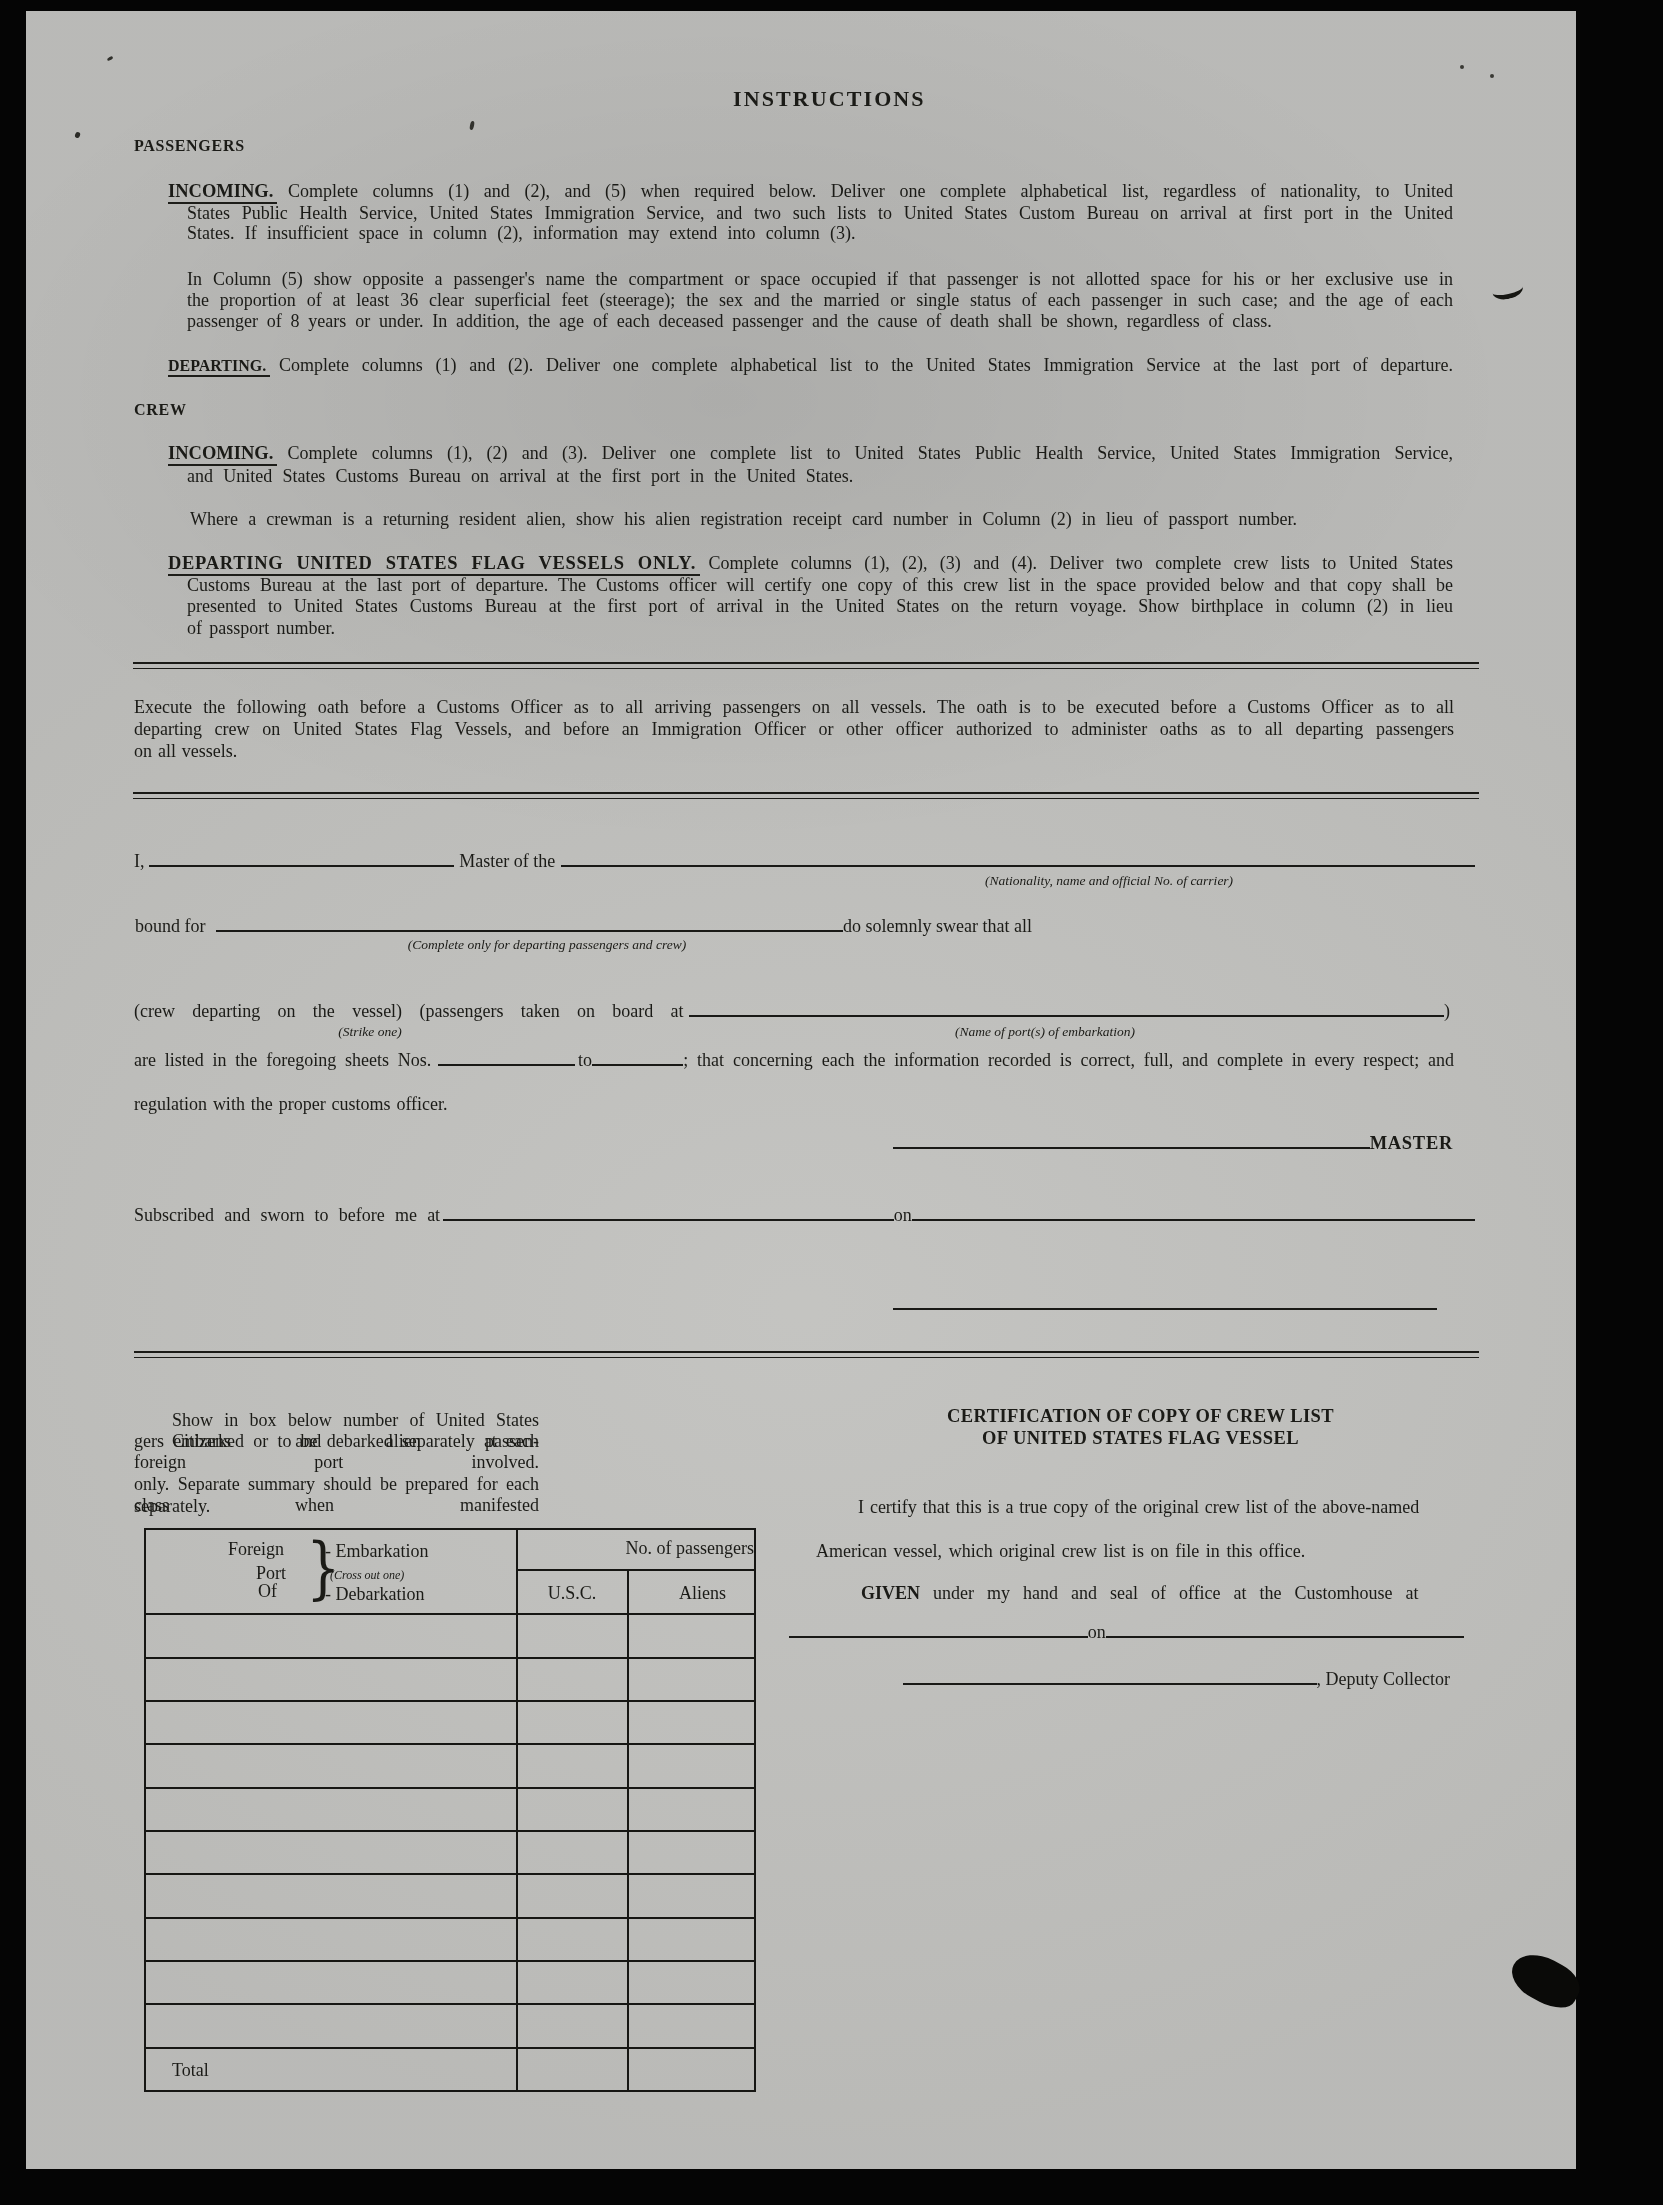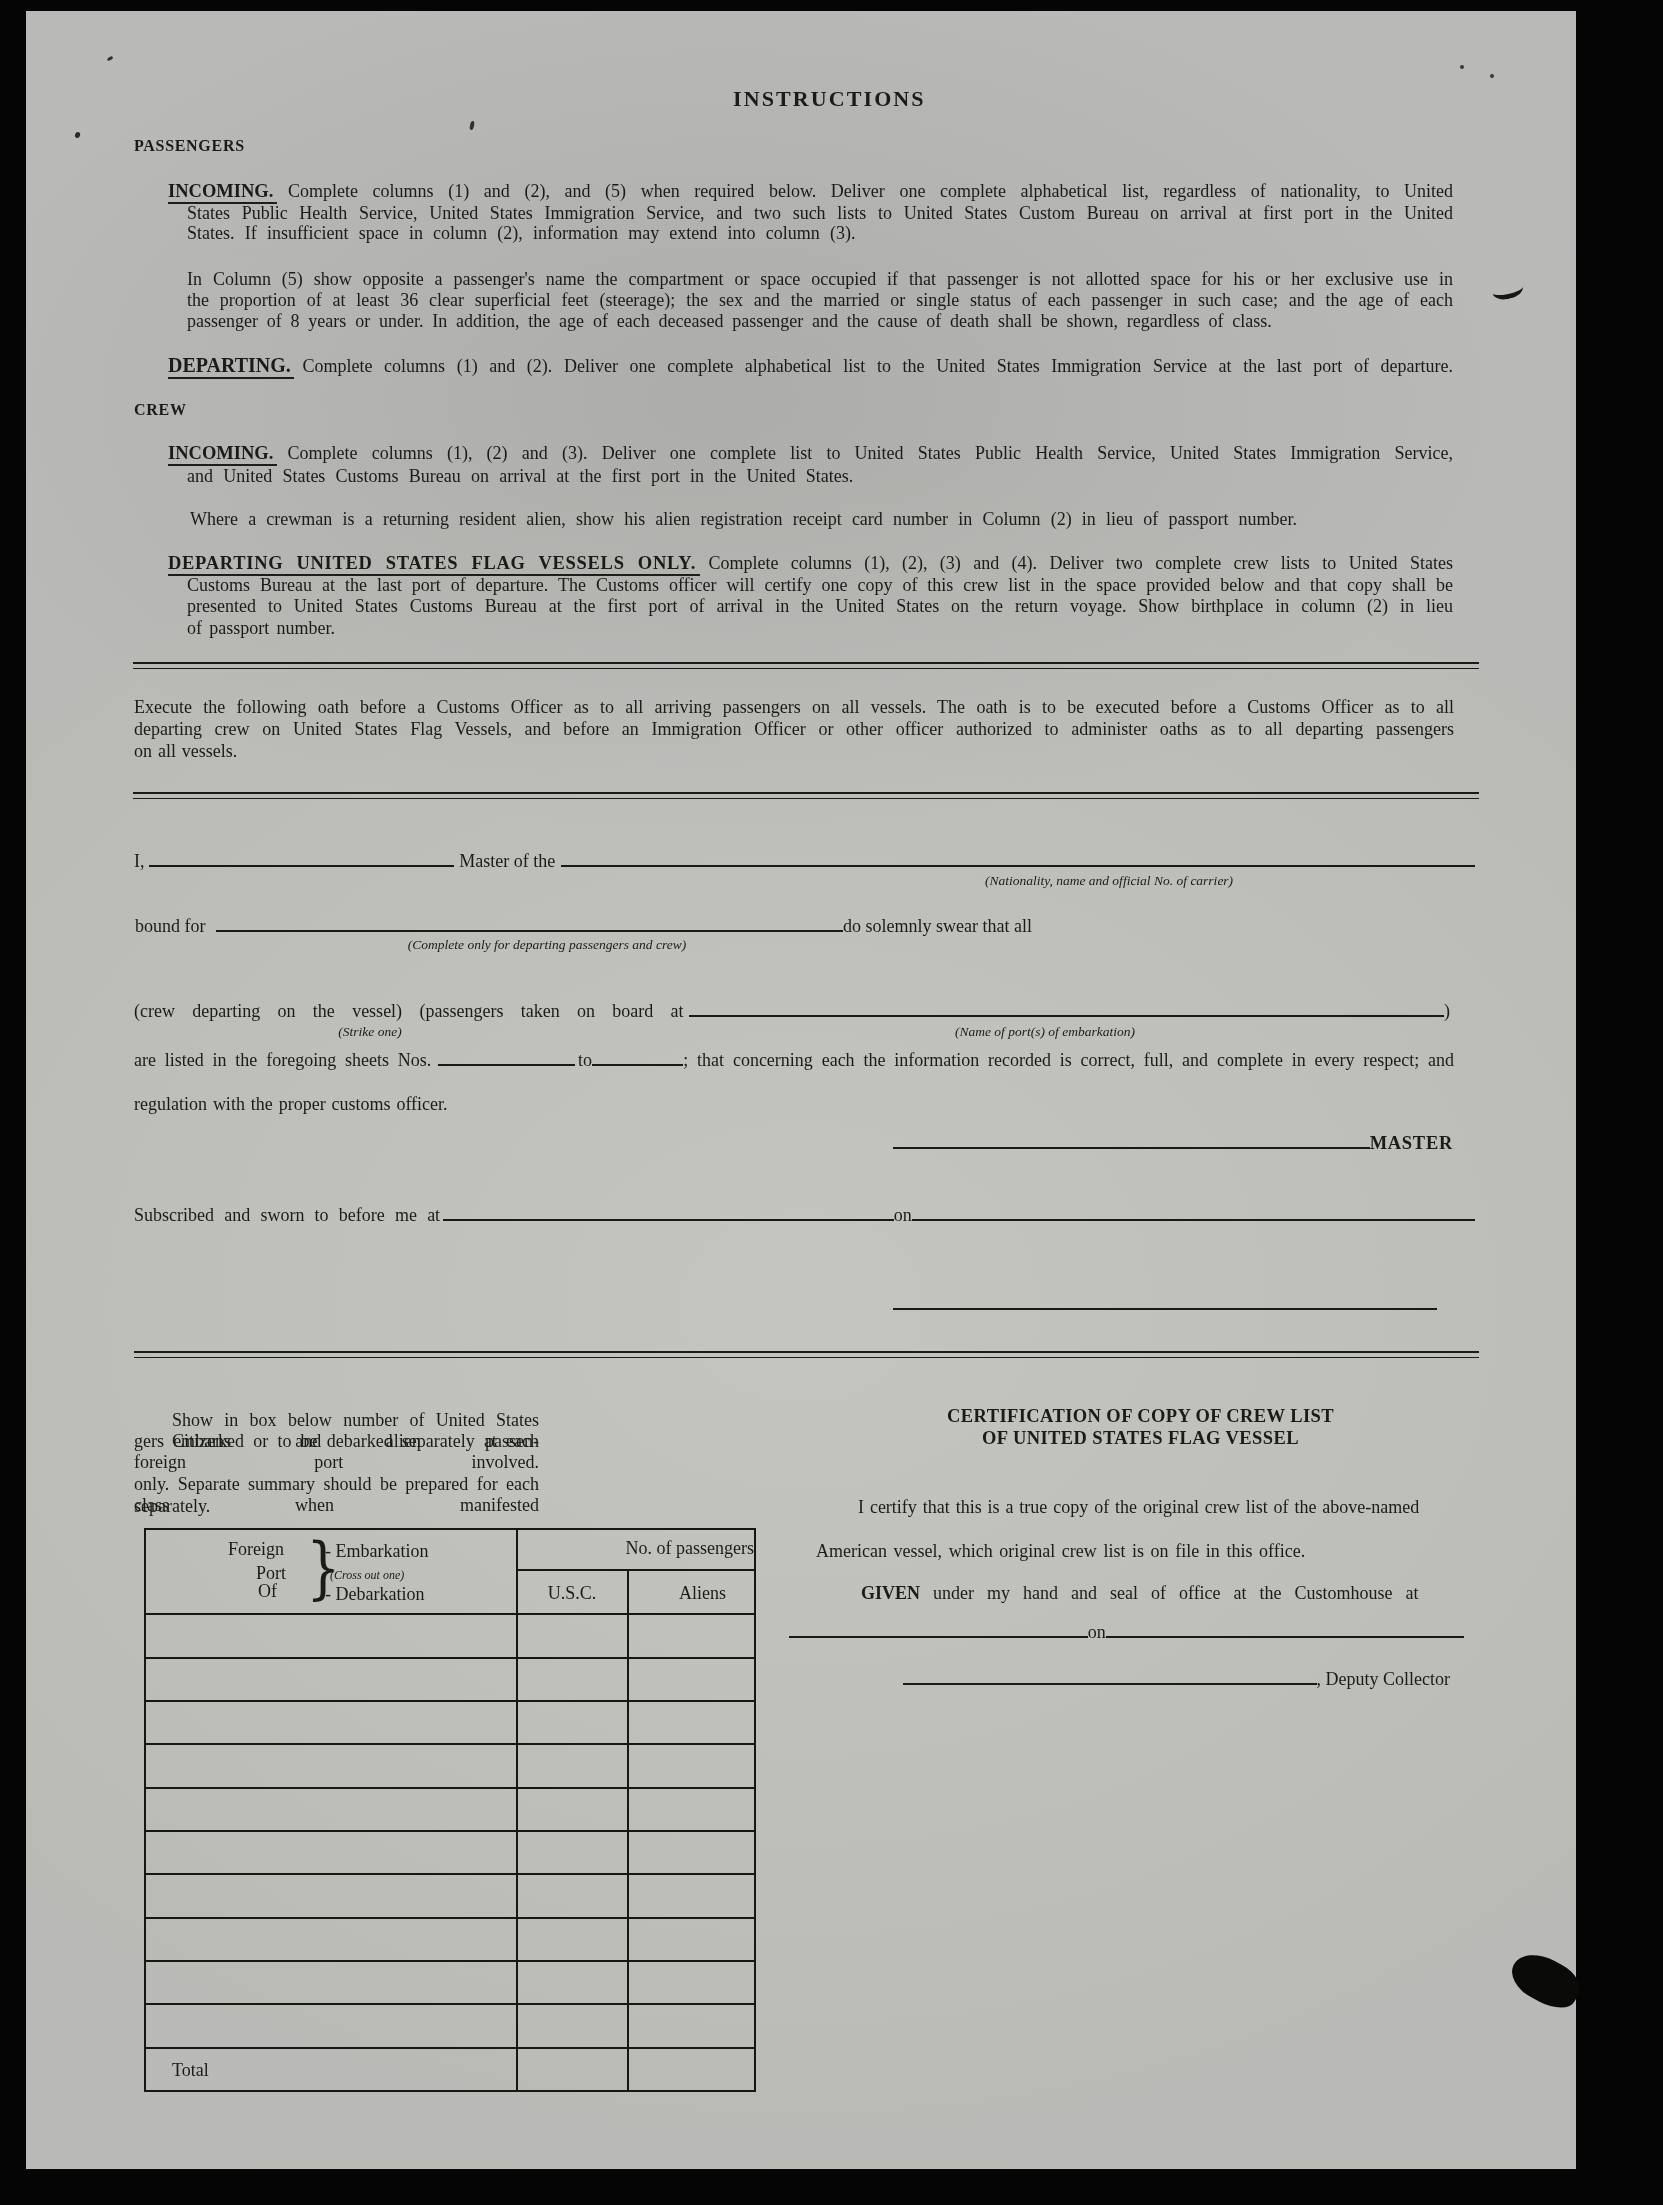--- a/index.html
+++ b/index.html
@@ -43,21 +43,21 @@
     <span>Complete columns (1) and (2), and (5) when required below. Deliver one complete alphabetical list, regardless of nationality, to United</span>
   </div>
   <div class="t j" style="left:187px;top:203px;width:1266px;">States Public Health Service, United States Immigration Service, and two such lists to United States Custom Bureau on arrival at first port in the United</div>
   <div class="t" style="left:187px;top:223px;word-spacing:5.7px;">States. If insufficient space in column (2), information may extend into column (3).</div>
 
   <div class="t j" style="left:187px;top:269px;width:1266px;">In Column (5) show opposite a passenger's name the compartment or space occupied if that passenger is not allotted space for his or her exclusive use in</div>
   <div class="t j" style="left:187px;top:290px;width:1266px;">the proportion of at least 36 clear superficial feet (steerage); the sex and the married or single status of each passenger in such case; and the age of each</div>
   <div class="t" style="left:187px;top:311px;word-spacing:4.3px;">passenger of 8 years or under. In addition, the age of each deceased passenger and the cause of death shall be shown, regardless of class.</div>
 
   <div class="t j" style="left:168px;top:355px;width:1285px;">
-    <span class="sub u" style="font-size:20px;">DEPARTING.</span>
+    <span class="sub u" style="font-size:16px;">DEPARTING.</span>
     <span>Complete columns (1) and (2). Deliver one complete alphabetical list to the United States Immigration Service at the last port of departure.</span>
   </div>
 
   <div class="hd" style="left:134px;top:401px;">CREW</div>
 
   <div class="t j" style="left:168px;top:443px;width:1285px;">
     <span class="sub u" style="font-size:18.5px;">INCOMING.</span>
     <span>Complete columns (1), (2) and (3). Deliver one complete list to United States Public Health Service, United States Immigration Service,</span>
   </div>
   <div class="t" style="left:187px;top:466px;word-spacing:5.7px;">and United States Customs Bureau on arrival at the first port in the United States.</div>

